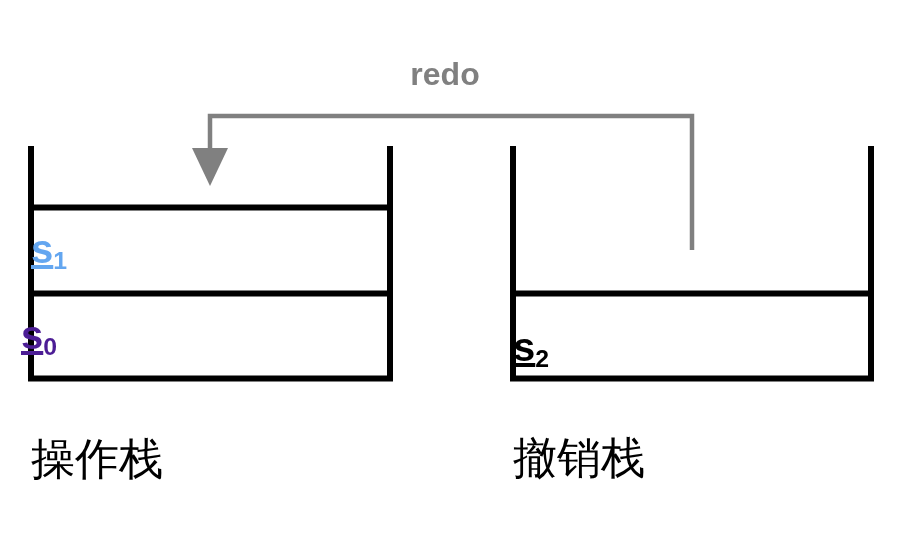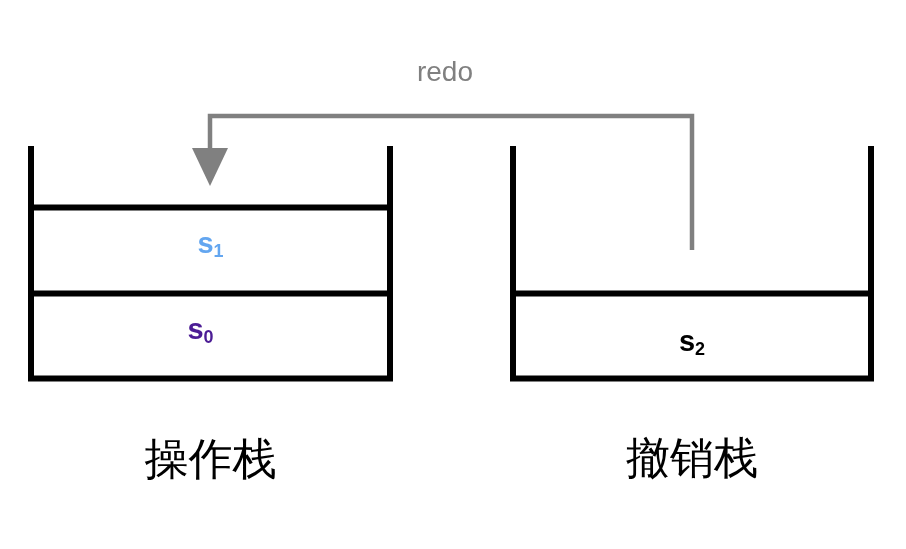--- a/index.html
+++ b/index.html
@@ -19,50 +19,51 @@
   }
   #diagram-svg {
     position: absolute;
     left: 0;
     top: 0;
     width: 906px;
     height: 549px;
   }
   .cell-label {
     position: absolute;
-    text-align: center;
+    text-align: left;
     font-weight: bold;
-    font-size: 29px;
+    font-size: 40px;
     line-height: 1;
     letter-spacing: 0px;
     white-space: nowrap;
     user-select: none;
+    text-decoration: underline;
   }
   .cell-label sub {
     font-size: 0.62em;
     vertical-align: baseline;
     position: relative;
     top: 0.24em;
     font-weight: bold;
   }
   .stack-caption {
     position: absolute;
-    text-align: center;
+    text-align: left;
     font-size: 44px;
     line-height: 1;
     color: #000000;
     white-space: nowrap;
     font-family: "DejaVu Sans", "Liberation Sans", sans-serif;
     user-select: none;
   }
   .edge-label {
     position: absolute;
     text-align: center;
-    font-weight: normal;
-    font-size: 28px;
+    font-weight: bold;
+    font-size: 32px;
     line-height: 1;
     white-space: nowrap;
     user-select: none;
   }
 </style>
 </head>
 <body>
 
 <div id="canvas">
 

